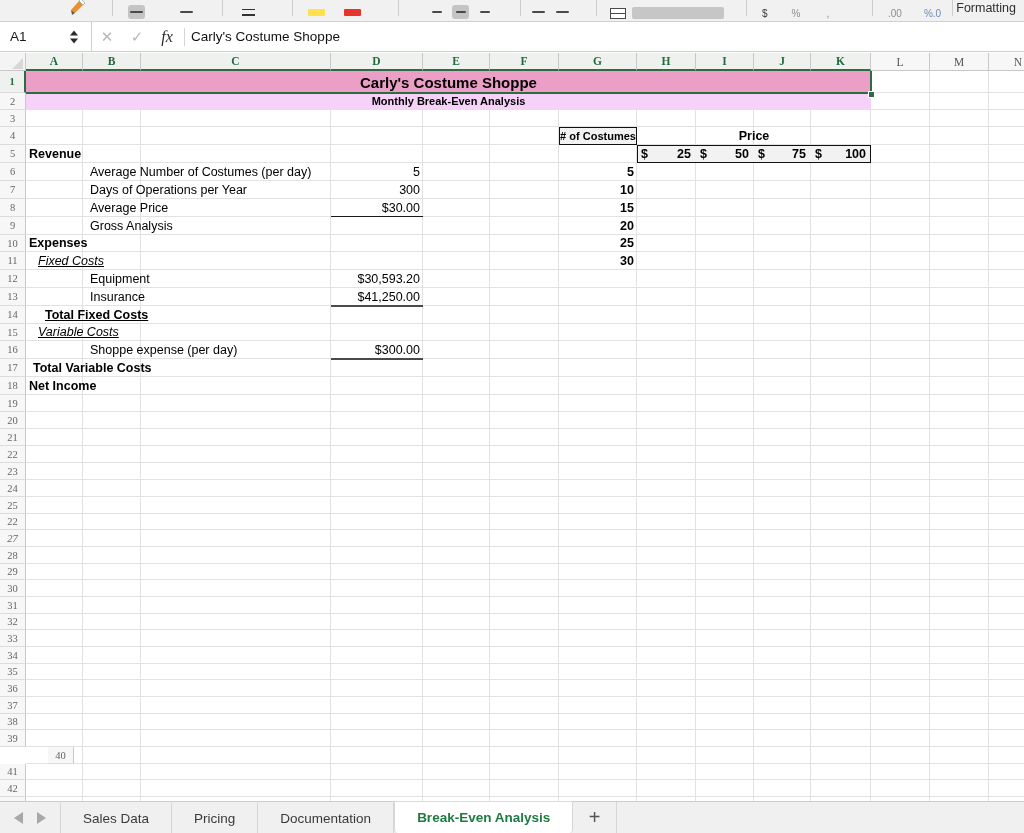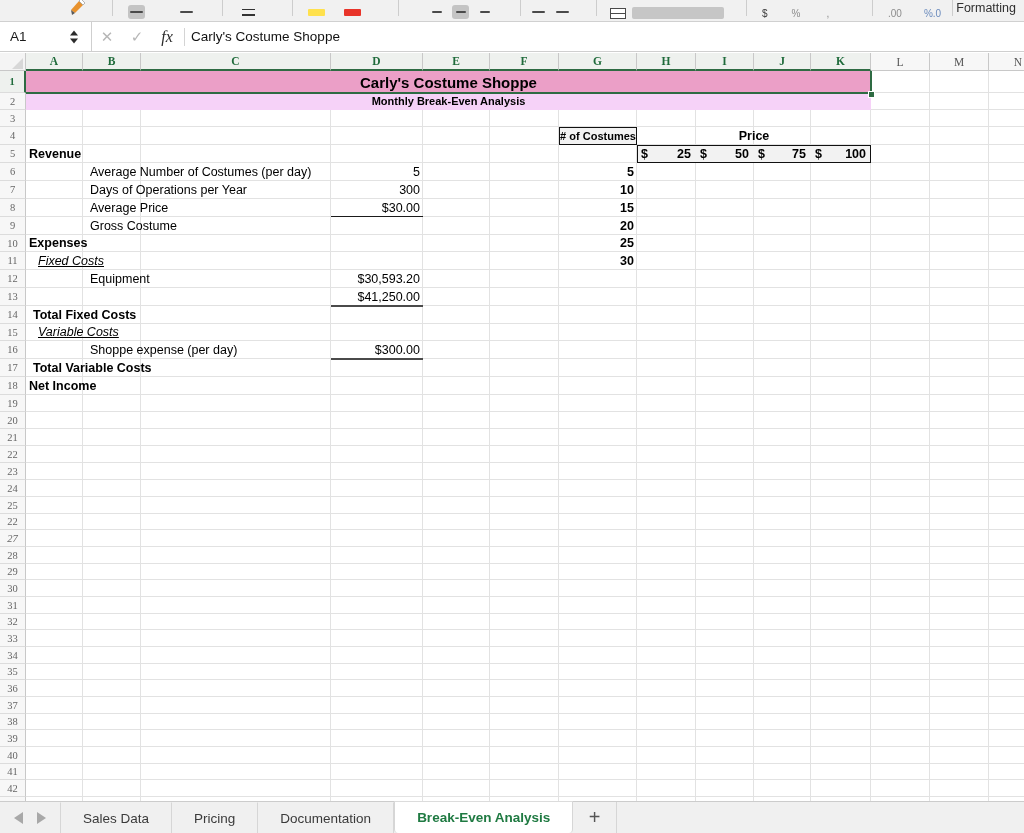--- a/index.html
+++ b/index.html
@@ -334,21 +334,21 @@
       <div class="row-head" style="top: 509px; height: 17px;">30</div>
       <div class="row-head" style="top: 526px; height: 17px;">31</div>
       <div class="row-head" style="top: 543px; height: 16px;">32</div>
       <div class="row-head" style="top: 559px; height: 17px;">33</div>
       <div class="row-head" style="top: 576px; height: 17px;">34</div>
       <div class="row-head" style="top: 593px; height: 16px;">35</div>
       <div class="row-head" style="top: 609px; height: 17px;">36</div>
       <div class="row-head" style="top: 626px; height: 17px;">37</div>
       <div class="row-head" style="top: 643px; height: 16px;">38</div>
       <div class="row-head" style="top: 659px; height: 17px;">39</div>
-      <div class="row-head" style="top: 676px; height: 17px;">40</div>
+      <div class="row-head" style="top: 676px; height: 17px; margin-left: 48px;">40</div>
       <div class="row-head" style="top: 693px; height: 16px;">41</div>
       <div class="row-head" style="top: 709px; height: 17px;">42</div>
       <div class="row-head" style="top: 726px; height: 17px;">43</div>
     </div>
   <div id="cells" style="width: 1022px; height: 743px;">
       <div class="gl-v" style="left: 56px; top: 0px; height: 743px;"></div>
       <div class="gl-v" style="left: 114px; top: 0px; height: 743px;"></div>
       <div class="gl-v" style="left: 304px; top: 0px; height: 743px;"></div>
       <div class="gl-v" style="left: 396px; top: 0px; height: 743px;"></div>
       <div class="gl-v" style="left: 463px; top: 0px; height: 743px;"></div>
@@ -406,29 +406,30 @@
       <div class="fill" style="left: 0px; top: 22px; width: 845px; height: 17px; background: rgb(246, 210, 248);"></div>
       <div class="cell center bold" style="left: 0px; top: 0px; width: 845px; height: 22px; font-size: 15px; z-index: 3;">Carly's Costume Shoppe</div>
       <div class="cell center bold" style="left: 0px; top: 22px; width: 845px; height: 17px; font-size: 11px; z-index: 3;">Monthly Break-Even Analysis</div>
       <div class="cell bold" style="left: 0px; top: 74px; width: 57px; height: 18px;">Revenue</div>
       <div class="cell" style="left: 61px; top: 92px; width: 300px; height: 18px;">Average Number of Costumes (per day)</div>
       <div class="cell right" style="left: 305px; top: 92px; width: 92px; height: 18px;">5</div>
       <div class="cell" style="left: 61px; top: 110px; width: 300px; height: 18px;">Days of Operations per Year</div>
       <div class="cell right" style="left: 305px; top: 110px; width: 92px; height: 18px;">300</div>
       <div class="cell" style="left: 61px; top: 128px; width: 300px; height: 18px;">Average Price</div>
       <div class="cell right" style="left: 305px; top: 128px; width: 92px; height: 18px;">$30.00</div>
-      <div class="cell" style="left: 61px; top: 146px; width: 300px; height: 18px;">Gross Costume</div>
+      <div class="cell" style="left: 61px; top: 146px; width: 300px; height: 18px;">Gross Analysis</div>
       <div class="fill" style="left: 305px; top: 145px; width: 92px; height: 0px; border-bottom: 1.4px solid rgb(26, 26, 26);"></div>
       <div class="cell bold" style="left: 0px; top: 164px; width: 57px; height: 17px;">Expenses</div>
       <div class="cell ital" style="left: 9px; top: 181px; width: 120px; height: 18px;">Fixed Costs</div>
       <div class="cell" style="left: 61px; top: 199px; width: 300px; height: 18px;">Equipment</div>
       <div class="cell right" style="left: 305px; top: 199px; width: 92px; height: 18px;">$30,593.20</div>
+      <div class="cell" style="left: 61px; top: 217px; width: 300px; height: 18px;">Insurance</div>
       <div class="cell right" style="left: 305px; top: 217px; width: 92px; height: 18px;">$41,250.00</div>
       <div class="fill" style="left: 305px; top: 234px; width: 92px; height: 0px; border-bottom: 2px solid rgb(74, 74, 74);"></div>
-      <div class="cell bold" style="left: 4px; top: 235px; width: 160px; height: 18px;">Total Fixed Costs</div>
+      <div class="cell bold" style="left: 16px; top: 235px; width: 160px; height: 18px; text-decoration: underline;">Total Fixed Costs</div>
       <div class="cell ital" style="left: 9px; top: 253px; width: 120px; height: 17px;">Variable Costs</div>
       <div class="cell" style="left: 61px; top: 270px; width: 300px; height: 18px;">Shoppe expense (per day)</div>
       <div class="cell right" style="left: 305px; top: 270px; width: 92px; height: 18px;">$300.00</div>
       <div class="fill" style="left: 305px; top: 287px; width: 92px; height: 0px; border-bottom: 2px solid rgb(74, 74, 74);"></div>
       <div class="cell bold" style="left: 4px; top: 288px; width: 170px; height: 18px;">Total Variable Costs</div>
       <div class="cell bold" style="left: 0px; top: 306px; width: 150px; height: 18px;">Net Income</div>
       <div class="fill" style="left: 533px; top: 56px; width: 78px; height: 18px; background: rgb(242, 242, 242); border: 1.5px solid rgb(17, 17, 17);"></div>
       <div class="cell center bold" style="left: 533px; top: 56px; width: 78px; height: 18px; font-size: 11px; z-index: 3;"># of Costumes</div>
       <div class="cell center bold" style="left: 611px; top: 56px; width: 234px; height: 18px; font-size: 12.5px; z-index: 3;">Price</div>
       <div class="fill" style="left: 611px; top: 74px; width: 234px; height: 18px; background: rgb(242, 242, 242); border: 1.5px solid rgb(17, 17, 17); z-index: 2;"></div>

